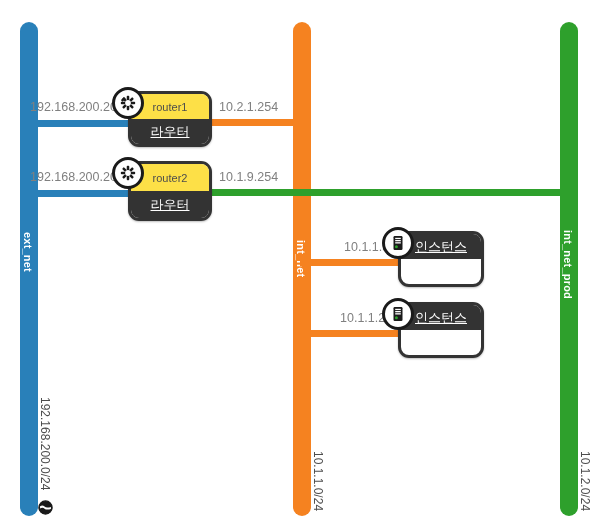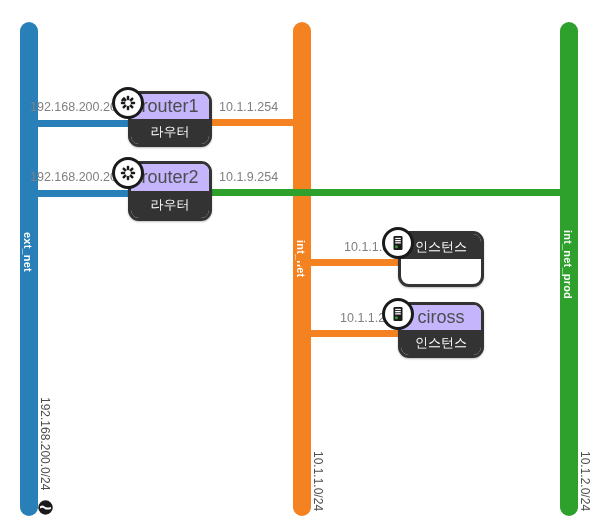--- a/index.html
+++ b/index.html
@@ -56,31 +56,32 @@
     box-sizing: border-box;
     overflow: hidden;
     box-shadow: 0 1px 2px rgba(0,0,0,0.25);
   }
   .node-title {
     height: 50%;
     display: flex;
     align-items: center;
     justify-content: center;
     color: #4d4d4d;
-    font-size: 18px;
-    background: #c4b5fd;
+    font-size: 11px;
+    background: #fde047;
   }
   .node-type {
     height: 50%;
     display: flex;
     align-items: center;
     justify-content: center;
     background: #333333;
     color: #ffffff;
     font-size: 13px;
+    text-decoration: underline;
   }
 
   
   .node-icon {
     position: absolute;
     width: 32px;
     height: 32px;
     border-radius: 50%;
     background: #ffffff;
     border: 3px solid #1a1a1a;
@@ -135,21 +136,21 @@
 
   <div class="link" style="left:28px; top:190px; width:110px; background:#2980b9;"></div>
 
   <div class="link" style="left:206px; top:189px; width:363px; background:#2ea02c;"></div>
 
   <div class="link" style="left:300px; top:259px; width:100px; background:#f58220;"></div>
 
   <div class="link" style="left:300px; top:330px; width:100px; background:#f58220;"></div>
 
   <div class="ip-label" style="left:30px; top:100px;">192.168.200.205</div>
-  <div class="ip-label" style="left:219px; top:100px;">10.1.1.254</div>
+  <div class="ip-label" style="left:219px; top:100px;">10.2.1.254</div>
 
   <div class="node" style="left:128px; top:91px; width:84px; height:56px;">
     <div class="node-title">router1</div>
     <div class="node-type">라우터</div>
   </div>
   <div class="node-icon" style="left:112px; top:87px;">
     <svg width="18" height="18" viewBox="0 0 20 20">
       <g fill="#1a1a1a">
         <rect x="8.6" y="2" width="2.8" height="16" rx="1"></rect>
         <rect x="2" y="8.6" width="16" height="2.8" rx="1"></rect>
@@ -193,21 +194,20 @@
       <rect x="3.5" y="1" width="9" height="14" rx="1.2" fill="#1a1a1a"></rect>
       <rect x="5.2" y="2.8" width="5.6" height="1.3" fill="#ffffff"></rect>
       <rect x="5.2" y="5" width="5.6" height="1.3" fill="#ffffff"></rect>
       <rect x="5.2" y="7.2" width="5.6" height="1.3" fill="#ffffff"></rect>
       <circle cx="6.4" cy="11.8" r="1.5" fill="#2ea02c"></circle>
     </svg>
   </div>
 
   <div class="ip-label" style="left:340px; top:311px;">10.1.1.24</div>
   <div class="node" style="left:398px; top:302px; width:86px; height:56px;">
-    <div class="node-title">ciross</div>
     <div class="node-type">인스턴스</div>
   </div>
   <div class="node-icon" style="left:382px; top:298px;">
     <svg width="16" height="16" viewBox="0 0 16 16">
       <rect x="3.5" y="1" width="9" height="14" rx="1.2" fill="#1a1a1a"></rect>
       <rect x="5.2" y="2.8" width="5.6" height="1.3" fill="#ffffff"></rect>
       <rect x="5.2" y="5" width="5.6" height="1.3" fill="#ffffff"></rect>
       <rect x="5.2" y="7.2" width="5.6" height="1.3" fill="#ffffff"></rect>
       <circle cx="6.4" cy="11.8" r="1.5" fill="#2ea02c"></circle>
     </svg>

